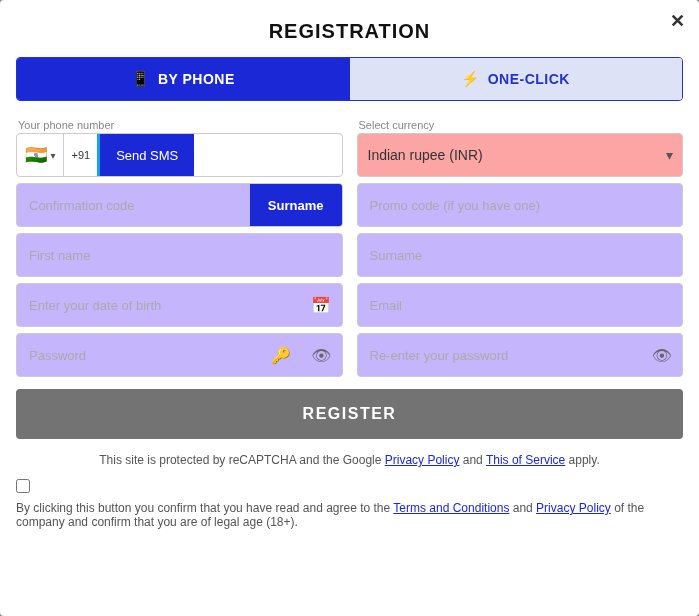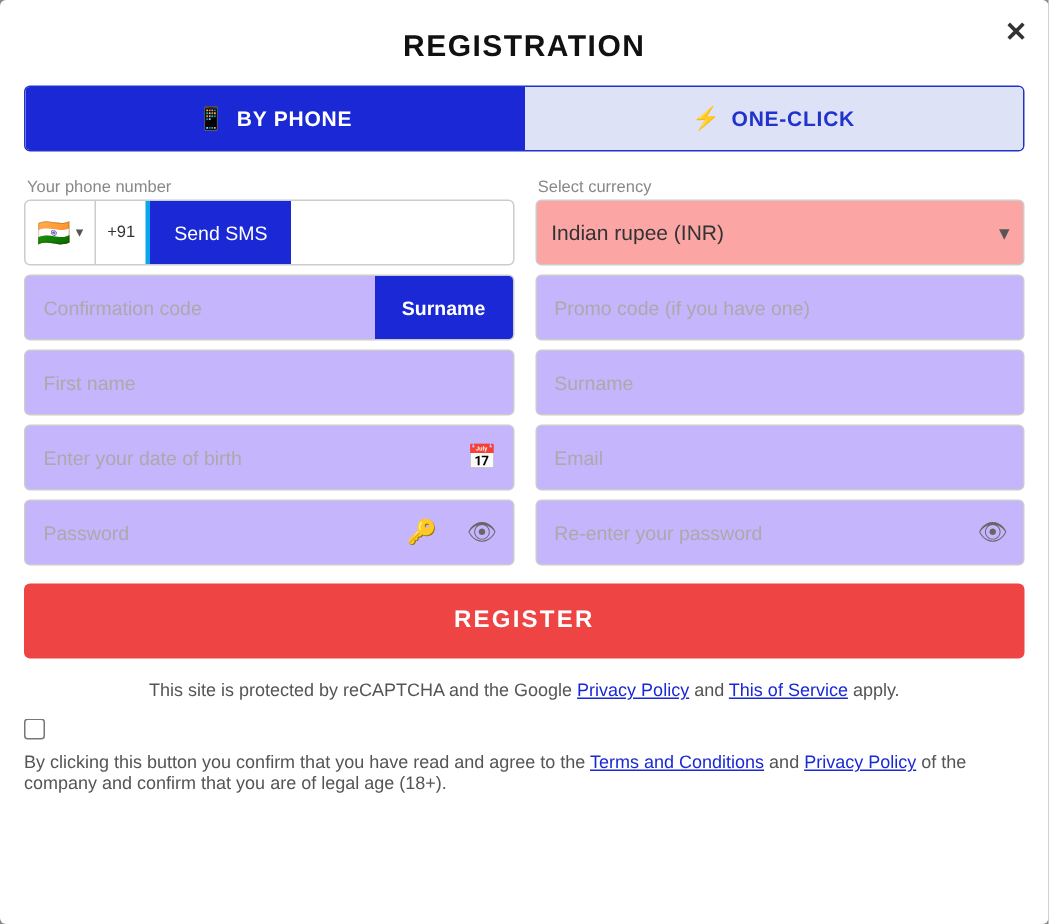--- a/index.html
+++ b/index.html
@@ -216,21 +216,21 @@
       align-items: center;
     }
     .calendar-icon {
       padding: 0 10px;
       color: #666;
       font-size: 16px;
     }
     .register-btn {
       width: calc(100% - 32px);
       margin: 6px 32px 14px 16px;
-      background: #ef4444;
+      background: #737373;
       color: #fff;
       border: none;
       border-radius: 4px;
       height: 50px;
       font-size: 16px;
       font-weight: bold;
       cursor: pointer;
       letter-spacing: 1.5px;
     }
     .captcha-text {

